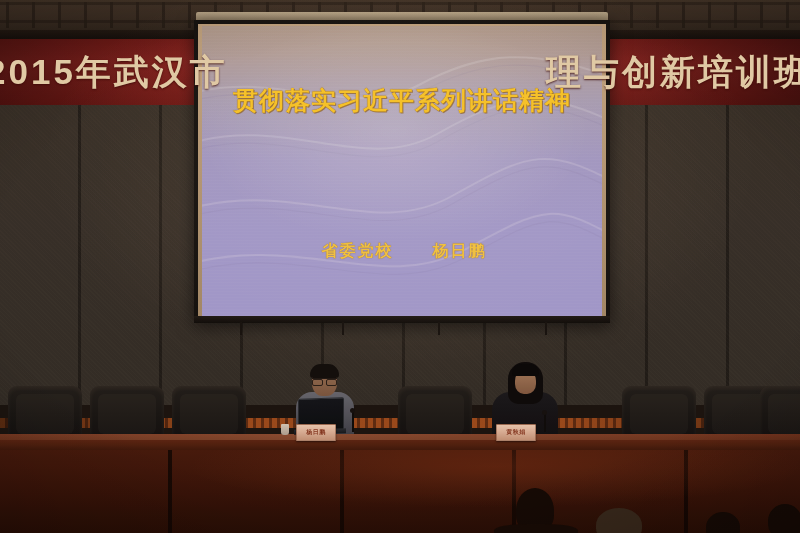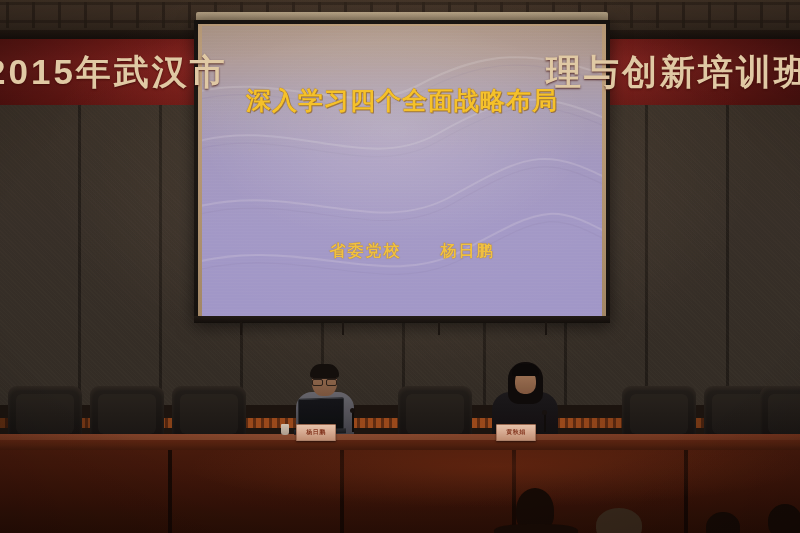--- a/index.html
+++ b/index.html
@@ -131,21 +131,21 @@
   .slide-title{
     position:absolute;left:0;top:58px;width:400px;
     text-align:center;line-height:1.30;
     font-size:25px;font-weight:bold;letter-spacing:1px;
     color:#f5c12a;
     text-shadow:0 0 1px rgba(120,70,0,.85),1px 1px 0 rgba(140,85,0,.55);
     z-index:4;
   }
   .slide-title div{white-space:nowrap;}
   .slide-presenter{
-    position:absolute;left:12px;top:215px;width:396px;
+    position:absolute;left:4px;top:215px;width:396px;
     text-align:center;
     font-size:16px;font-weight:bold;letter-spacing:2px;
     color:#f0c040;
     text-shadow:0 0 1px rgba(120,70,0,.7);
     z-index:4;
   }
   .slide-presenter .gap{display:inline-block;width:26px;}
 
   
   .screen-bottombar{
@@ -340,21 +340,21 @@
         <path d="M -20 78 C 70 48, 150 103, 215 68 S 330 28, 420 63"></path>
         <path d="M -20 128 C 80 93, 160 158, 235 116 S 340 70, 420 108"></path>
         <path d="M -20 193 C 90 158, 170 223, 250 178 S 345 128, 420 168"></path>
         <path d="M -20 248 C 95 213, 180 276, 262 232 S 350 183, 420 223"></path>
       </g>
     </svg>
     <div class="slide-sheen"></div>
     <div class="slide-grain"></div>
 
     <div class="slide-title">
-      <div>深入学习四个全面战略布局</div>
+      <div>贯彻落实习近平系列讲话精神</div>
     </div>
 
     <div class="slide-presenter">
       <span>省委党校</span>
       <span class="gap"></span>
       <span>杨日鹏</span>
     </div>
   </div>
 
   <div class="screen-bottombar"></div>

